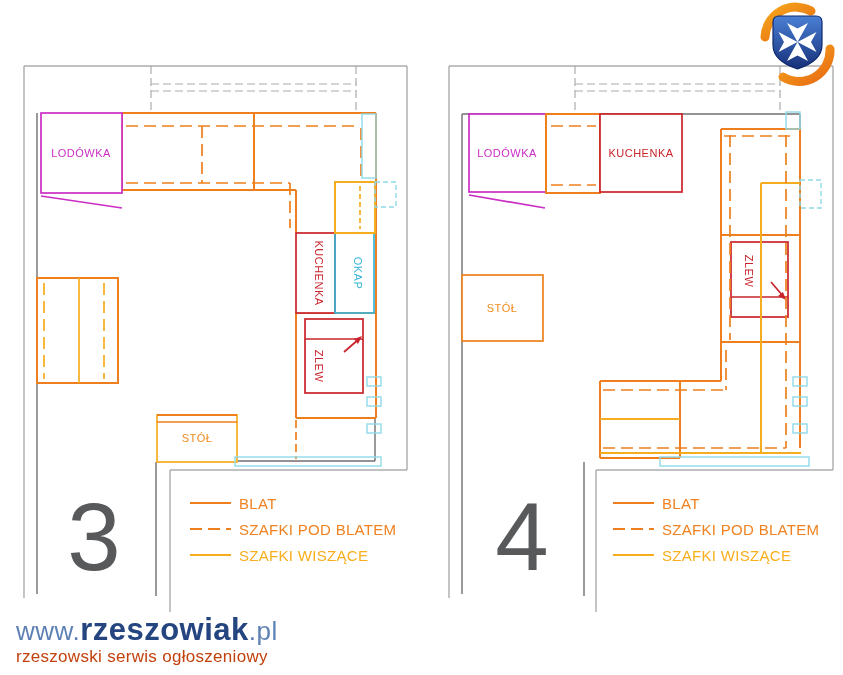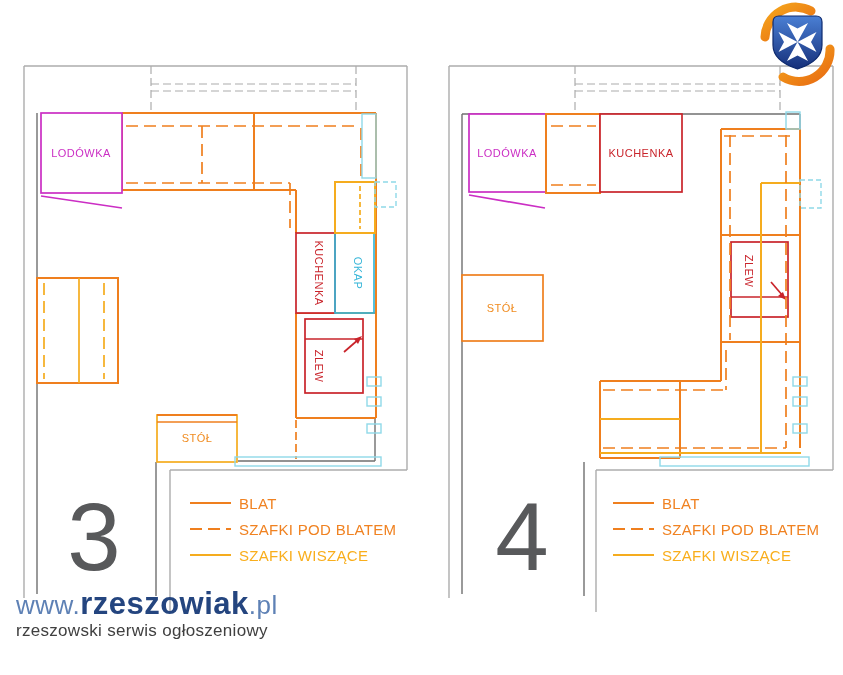--- a/index.html
+++ b/index.html
@@ -11,25 +11,25 @@
   .s-lc{stroke:#8FD9E8}.s-mg{stroke:#CB2EC4}.s-gl{stroke:#ACACAC}.s-gd{stroke:#6F6F6F}
   .w2{stroke-width:2}.w17{stroke-width:1.7}.w14{stroke-width:1.4}.w12{stroke-width:1.2}
   .dash{stroke-dasharray:12 6}.dashw{stroke-dasharray:8 4}.dashs{stroke-dasharray:5 3}
   .nf{fill:none}.wf{fill:#fff}
   .lbl{font-size:11px;letter-spacing:.5px}
   .lbl-mg{fill:#CB2EC4}.lbl-re{fill:#C9242B}.lbl-cy{fill:#35B5D8}.lbl-or{fill:#F08C21}
   .leg{font-size:15px;letter-spacing:.3px}
   .leg-or{fill:#F08221}.leg-go{fill:#F9AE1C}
   .num{font-size:96px;fill:#58595B}
   
-  .branding{position:absolute;left:16px;top:588px;line-height:1;}
+  .branding{position:absolute;left:16px;top:614px;line-height:1;}
   .brand-top{white-space:nowrap;}
   .brand-www,.brand-tld{font-size:26px;color:#5E81B5;letter-spacing:.5px;}
   .brand-name{font-size:31px;font-weight:bold;color:#24457F;letter-spacing:.5px;}
-  .brand-tagline{font-size:17px;color:#404040;letter-spacing:.3px;margin-top:3px;}
+  .brand-tagline{font-size:17px;color:#c2410c;letter-spacing:.3px;margin-top:3px;}
   .logo{position:absolute;left:757px;top:2px;}
 </style>
 </head>
 <body>
 
 <div id="stage">
 
 <svg width="843" height="675" viewBox="0 0 843 675">
 
   <g>

